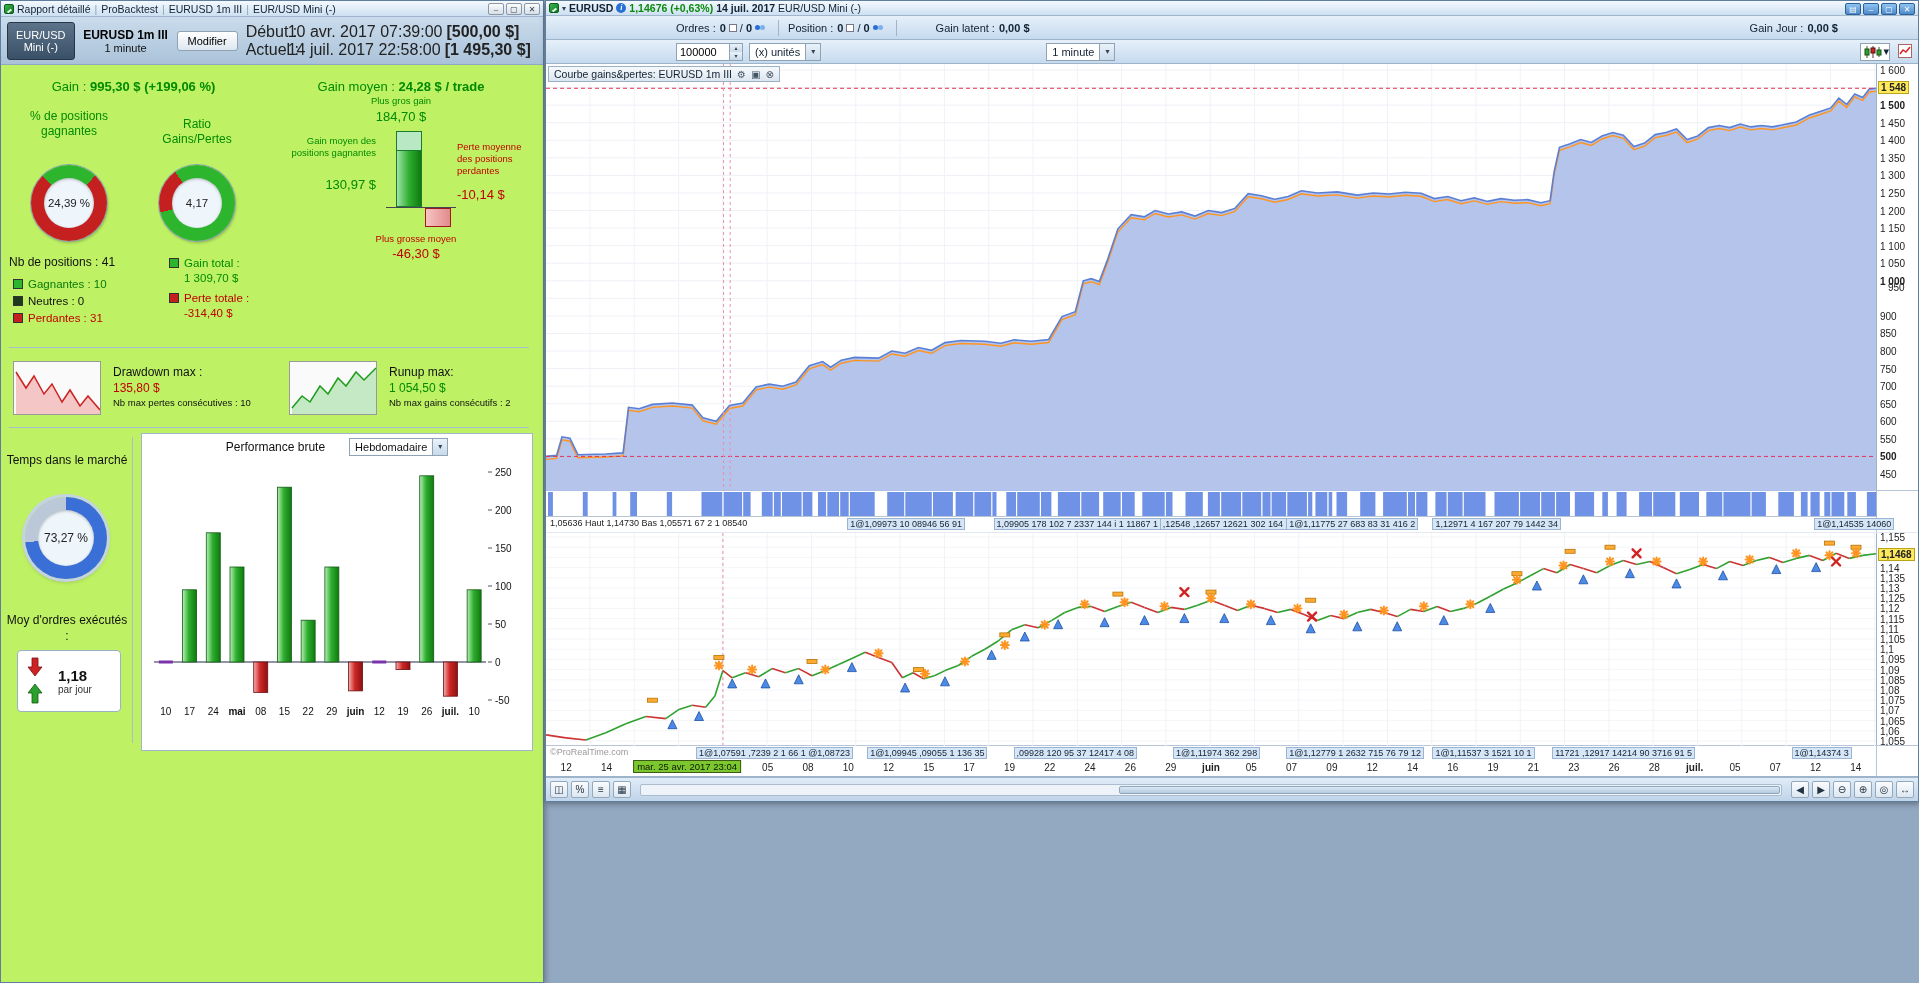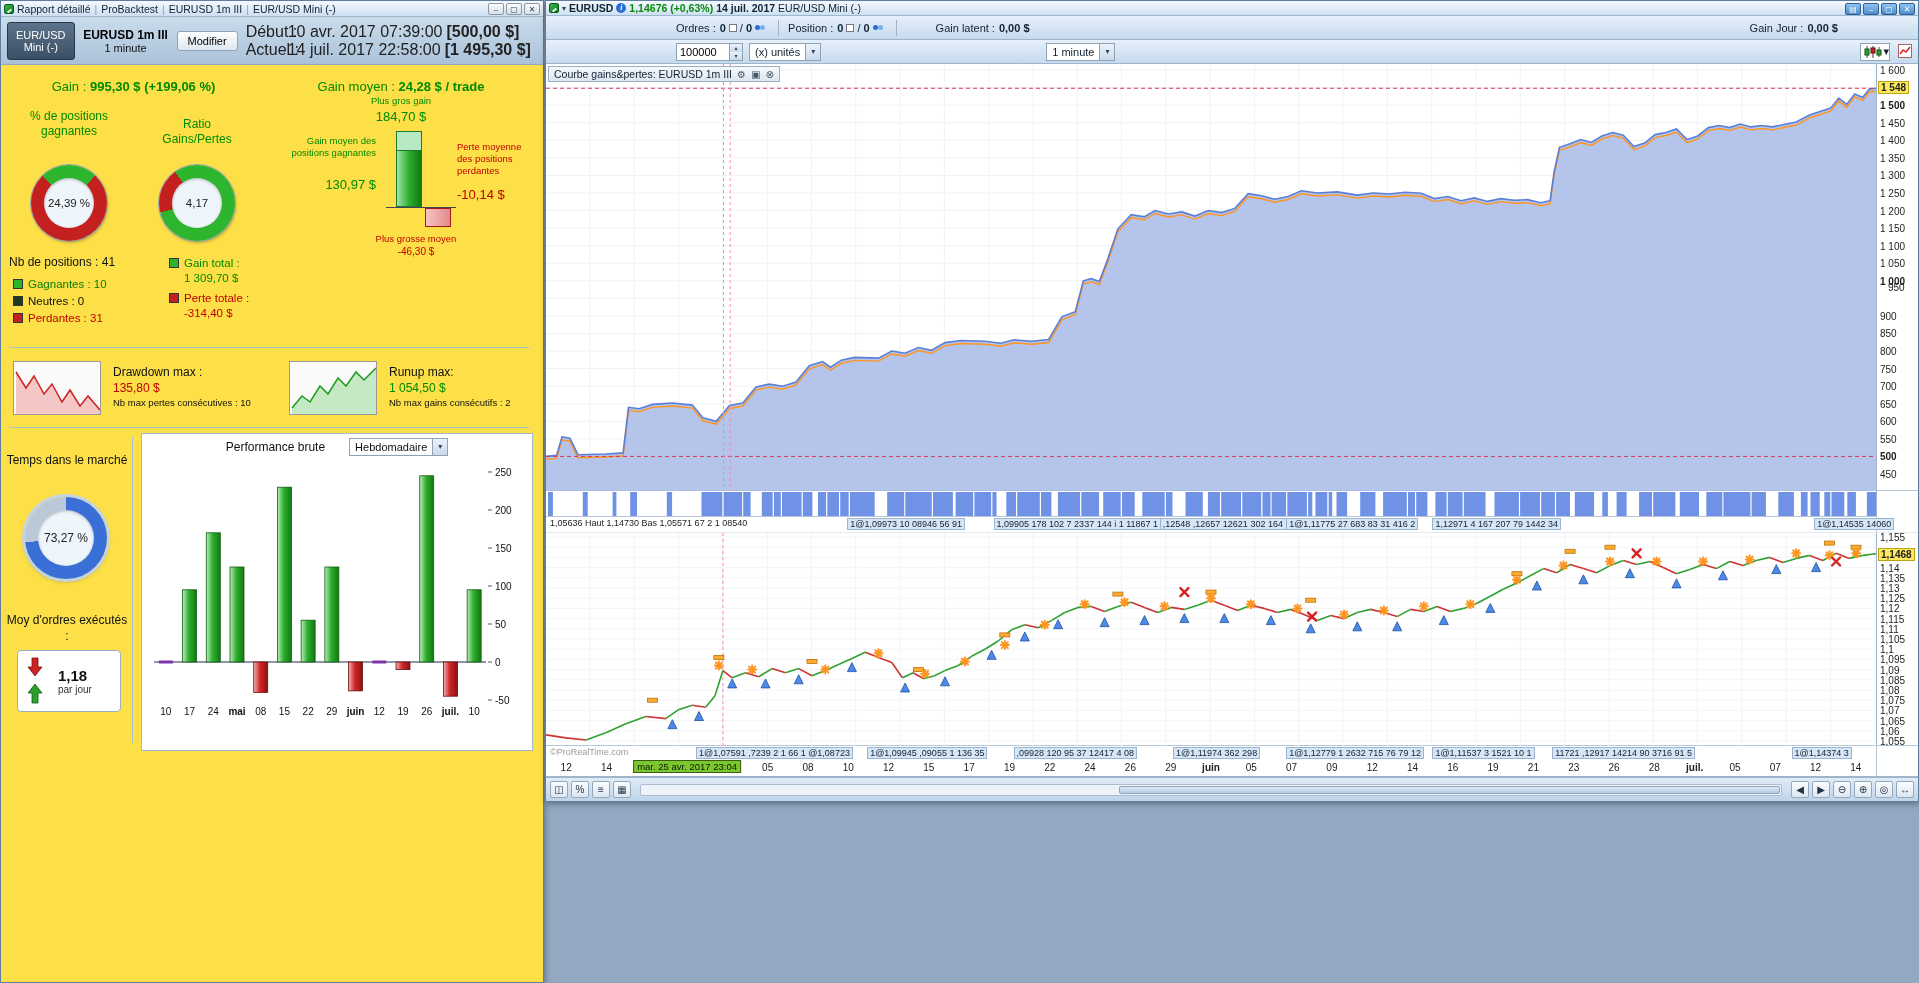--- a/index.html
+++ b/index.html
@@ -21,21 +21,21 @@
 .sysblock{text-align:center;min-width:86px}
 .sysname{font-weight:bold;font-size:12px;color:#000}
 .systf{font-size:11px;color:#111}
 .lt-btn{background:linear-gradient(#ffffff,#dde7f0);border:1px solid #8fa3b5;border-radius:3px;font-size:11px;padding:3px 10px;font-family:inherit}
 .dates{margin-left:auto;font-size:16px;color:#222;white-space:nowrap}
 .dates .lab{display:inline-block;width:42px}
 .dates b{margin-left:4px}
 #left-tabs{background:#b6cbdf;display:flex;gap:2px;padding:3px 4px 0;border-bottom:1px solid #7f98b0;flex:0 0 auto}
 .tab{font-size:11px;padding:3px 7px;background:linear-gradient(#fafcfe,#e1e9f1);border:1px solid #92a6b8;border-bottom:none;border-radius:3px 3px 0 0;color:#223;white-space:nowrap}
 .tab.active{background:linear-gradient(#6ea9e0,#2f6cb3);color:#fff;font-weight:bold}
-#left-content{flex:1;position:relative;background:#fde047;overflow:hidden;font-size:12px;color:#111}
+#left-content{flex:1;position:relative;background:#bef264;overflow:hidden;font-size:12px;color:#111}
 #left-status{height:16px;background:#cfe0f0;border-top:1px solid #8fa9c2;font-size:10.5px;color:#123;display:flex;align-items:center;padding:0 4px;flex:0 0 auto}
 .abs{position:absolute}
 .green{color:#008a00}
 .red{color:#c00000}
 .c{text-align:center}
 .r{text-align:right}
 .small{font-size:9.5px}
 .divh{position:absolute;height:1px;background:#a8bdd0}
 .divv{position:absolute;width:1px;background:#a8bdd0}
 .donut{position:absolute;border-radius:50%;box-shadow:0 0 0 1px #90a4b8,1px 2px 3px rgba(0,0,0,.25)}
@@ -187,21 +187,21 @@
     <div class="abs c green" style="left:345px;top:44px;width:110px;font-size:13px">184,70 $</div>
     <div class="abs r green small" style="left:285px;top:70px;width:90px;line-height:1.25">Gain moyen des positions gagnantes</div>
     <div class="abs r green" style="left:285px;top:112px;width:90px;font-size:13px">130,97 $</div>
     <div class="abs" style="left:395px;top:66px;width:26px;height:20px;background:#b9e8c4;border:1px solid #1c7a2c"></div>
     <div class="abs" style="left:395px;top:86px;width:26px;height:56px;background:linear-gradient(90deg,#9fe3a8,#2fae2f,#0e7a0e);border:1px solid #1c7a2c;border-top:none"></div>
     <div class="abs" style="left:385px;top:142px;width:70px;height:1px;background:#445"></div>
     <div class="abs" style="left:424px;top:143px;width:26px;height:19px;background:linear-gradient(90deg,#f6c4c4,#e28b8b);border:1px solid #a01818"></div>
     <div class="abs red small" style="left:456px;top:76px;width:78px;line-height:1.25">Perte moyenne des positions perdantes</div>
     <div class="abs red" style="left:456px;top:122px;width:78px;font-size:13px">-10,14 $</div>
     <div class="abs c red small" style="left:350px;top:168px;width:130px">Plus grosse moyen</div>
-    <div class="abs c red" style="left:350px;top:181px;width:130px;font-size:10px">-46,30 $</div>
+    <div class="abs c red" style="left:350px;top:181px;width:130px;font-size:13px">-46,30 $</div>
 
     <div class="divh" style="left:8px;top:282px;width:520px"></div>
 
     <svg class="abs spark" width="88" height="54" style="left:12px;top:296px">
       <path d="M2 10 L12 26 L20 14 L30 32 L38 22 L48 40 L56 28 L66 44 L74 34 L86 48 L86 52 L2 52 Z" fill="#f3bcbc" opacity="0.85"></path>
       <path d="M2 10 L12 26 L20 14 L30 32 L38 22 L48 40 L56 28 L66 44 L74 34 L86 48" fill="none" stroke="#cc2222" stroke-width="1.5"></path>
     </svg>
     <div class="abs" style="left:112px;top:300px">
       <div>Drawdown max :</div>
       <div class="red" style="margin:2px 0">135,80 $</div>

